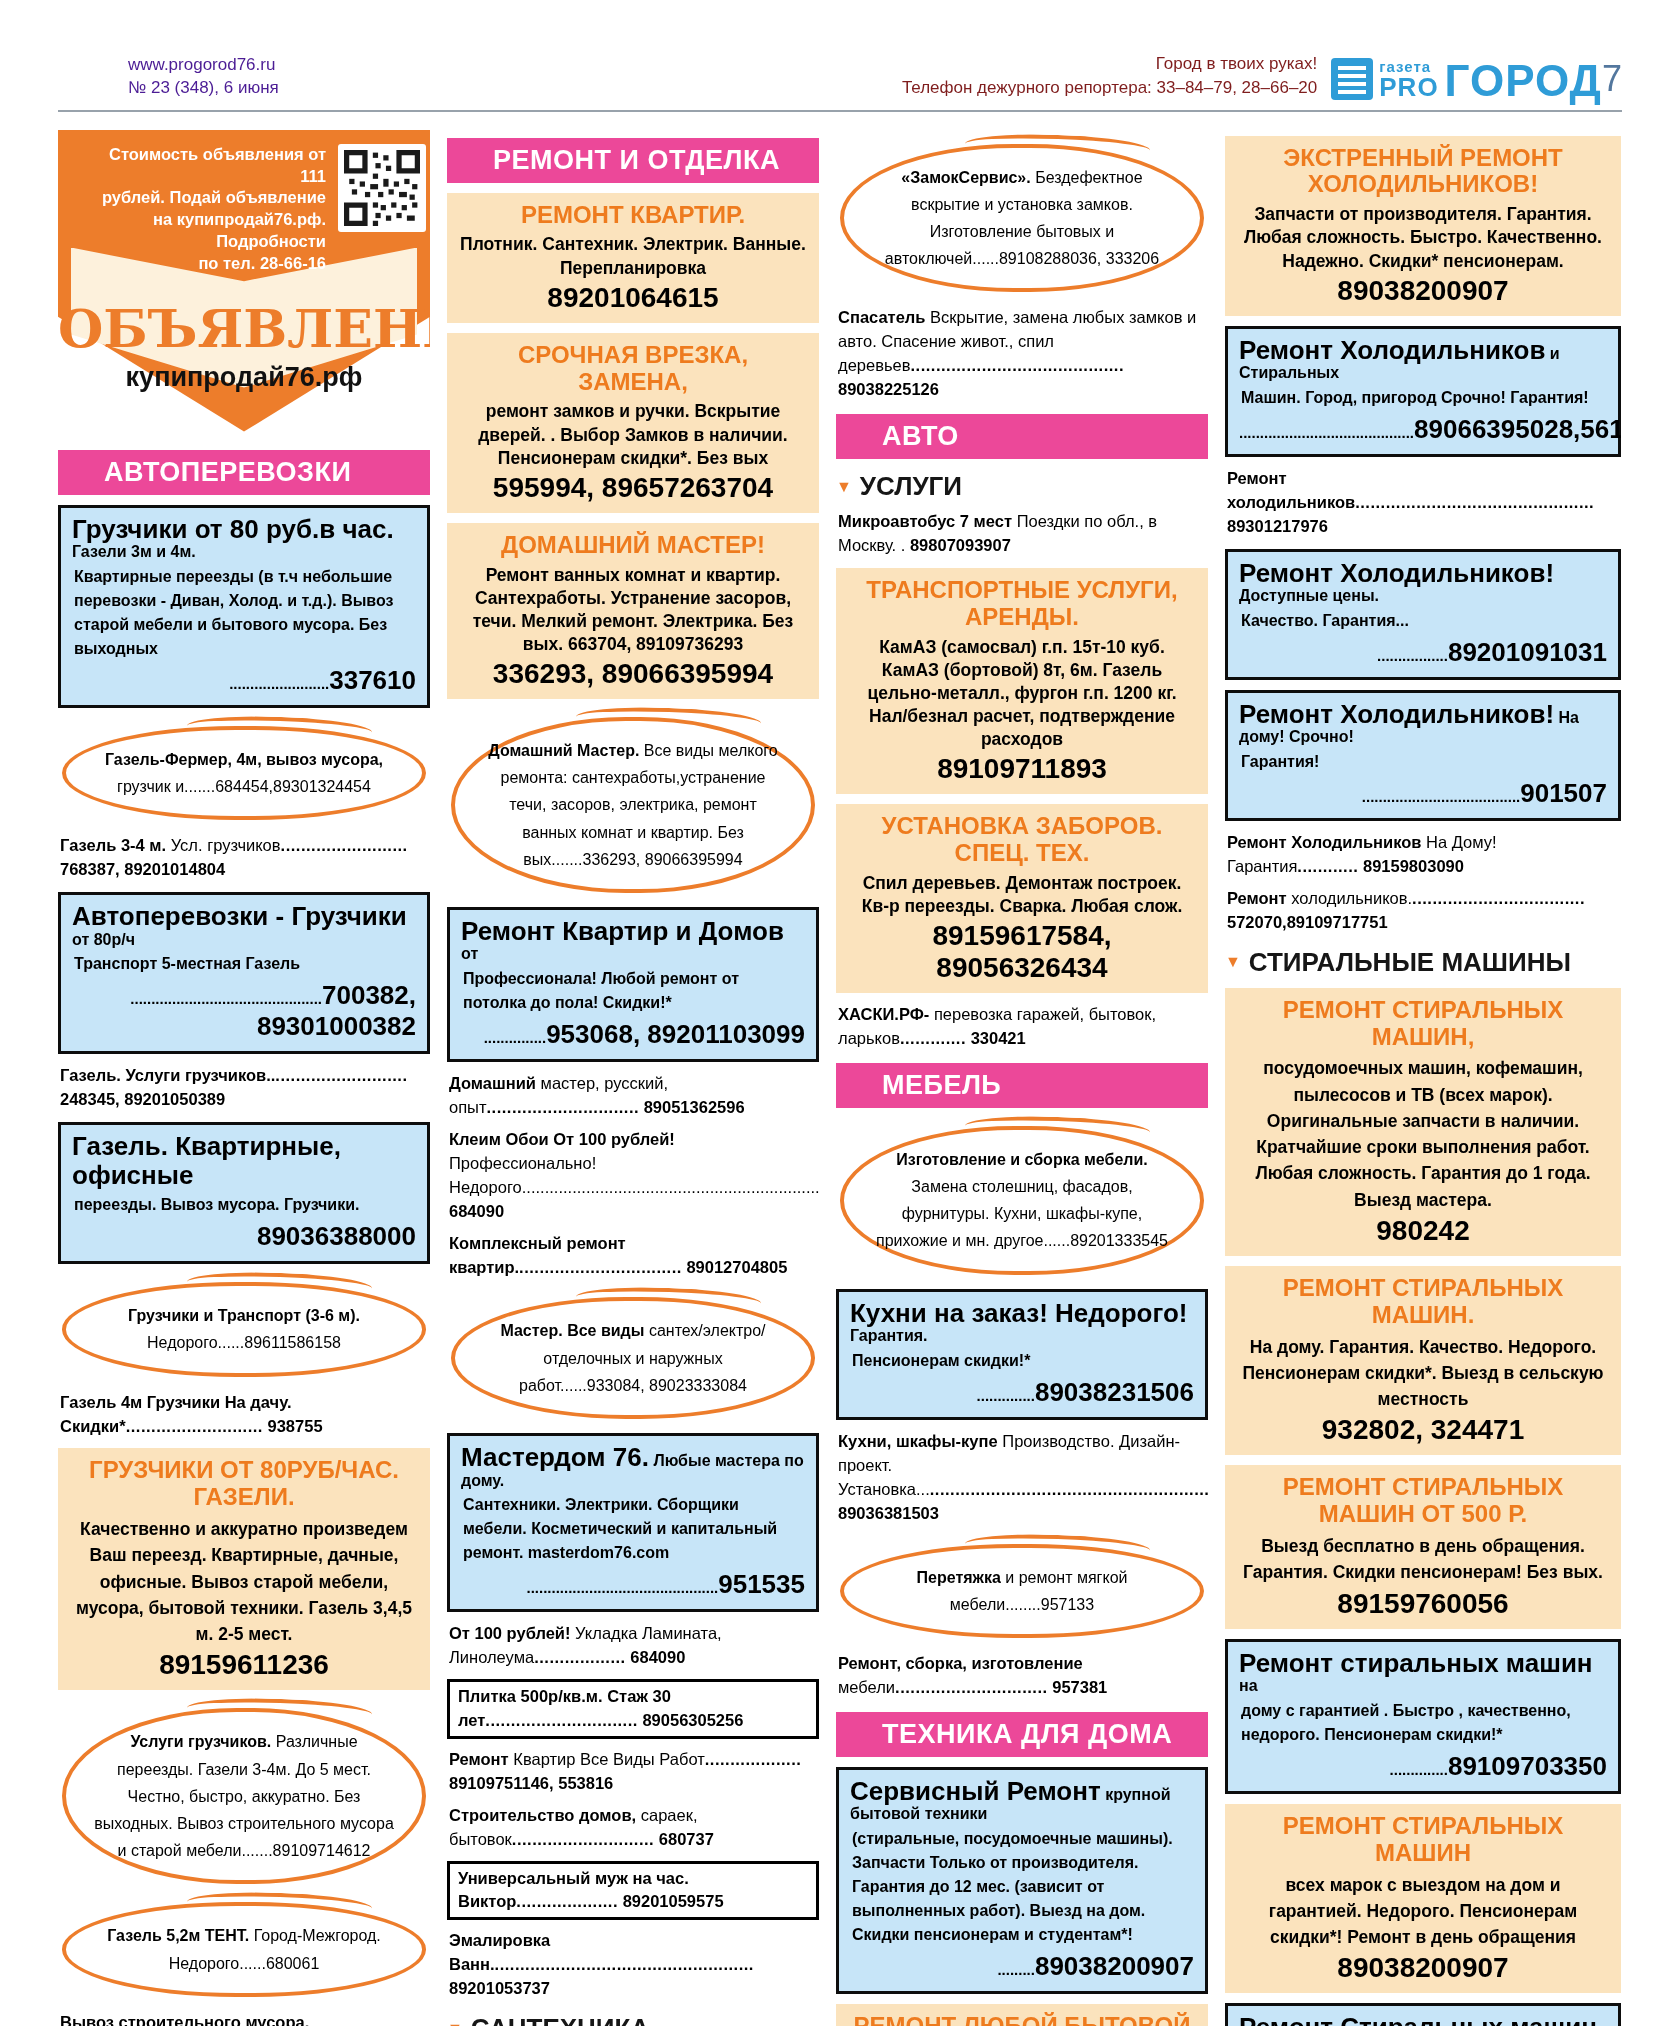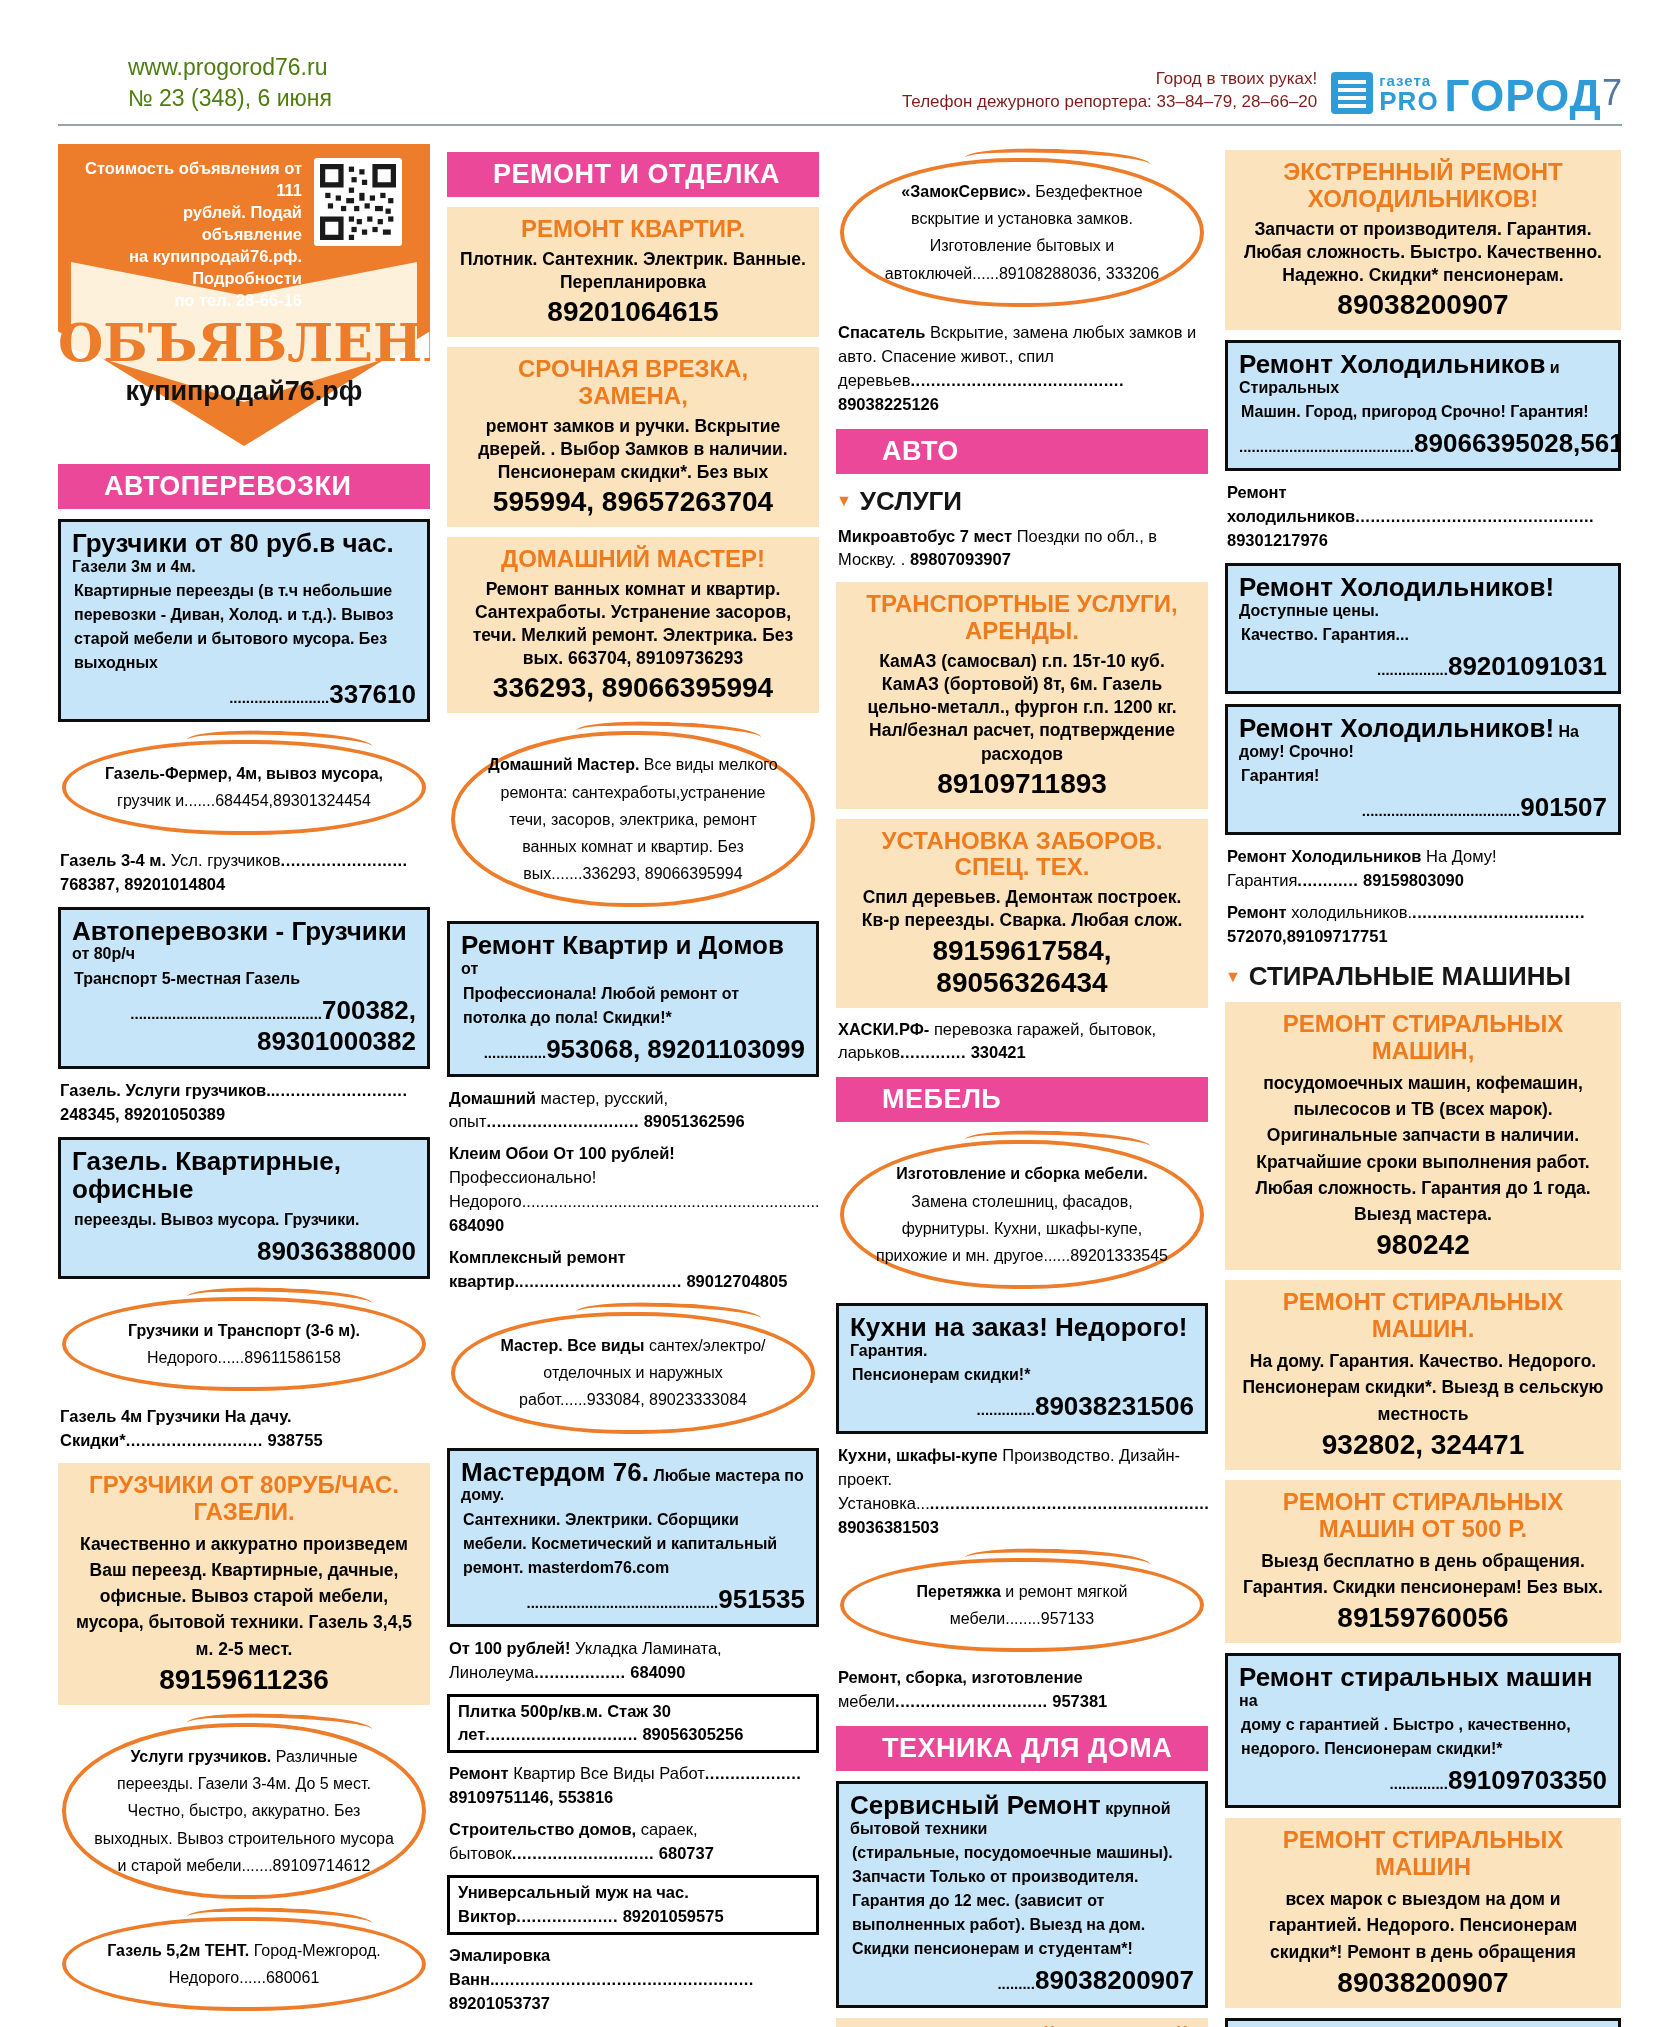--- a/index.html
+++ b/index.html
@@ -2,21 +2,21 @@
 <html><head>
 <meta charset="utf-8">
 <style>
   html,body{margin:0;padding:0;}
   body{
     width:1680px;height:2027px;overflow:hidden;background:#ffffff;color:#000;
     font-family:"Liberation Sans",sans-serif;position:relative;
   }
   
   .pagehead{display:flex;align-items:flex-end;padding:52px 58px 6px 128px;}
-  .ph-left{font-size:23px;line-height:1.35;color:#4d7c0f;}
+  .ph-left{font-size:17px;line-height:1.35;color:#4c1d95;}
   .ph-spacer{flex:1;}
   .ph-right{text-align:right;font-size:17px;line-height:1.4;color:#7f1d1d;margin-right:14px;}
   .logo{display:flex;align-items:flex-end;gap:6px;}
   .logo-icon{width:42px;height:42px;background:#2f9cd7;border-radius:4px;position:relative;}
   .logo-icon::before{content:"";position:absolute;left:7px;top:8px;width:28px;height:4px;background:#fff;box-shadow:0 8px 0 #fff,0 16px 0 #fff,0 24px 0 #fff;}
   .logo-mid{display:flex;flex-direction:column;line-height:1;color:#2f9cd7;}
   .logo-gazeta{font-size:15px;font-weight:bold;letter-spacing:1px;}
   .logo-pro{font-size:26px;font-weight:800;letter-spacing:1px;}
   .logo-gorod{font-size:44px;font-weight:800;color:#2f9cd7;line-height:.85;letter-spacing:1px;}
   .pagenum{font-size:36px;color:#53779e;}
@@ -28,21 +28,21 @@
   .col0{width:372px;}
   .col1{width:372px;}
   .col2{width:372px;}
   .col3{width:396px;}
 
   
   .promo{position:relative;height:302px;margin:4px 0 18px 0;}
   .p-orange{position:absolute;inset:0;background:#ed7d2b;clip-path:polygon(0 0,100% 0,100% 62%,50% 100%,0 62%);}
   .p-cream{position:absolute;left:13px;right:13px;top:118px;height:140px;background:#fdf1dc;
     clip-path:polygon(0 0,50% 24%,100% 0,100% 62%,50% 100%,0 62%);}
-  .promo-top{position:absolute;left:12px;right:0;top:0;display:flex;padding:14px 28px 0 14px;}
+  .promo-top{position:absolute;left:12px;right:0;top:0;display:flex;padding:14px 4px 0 14px;}
   .promo-cost{flex:1;text-align:right;color:#fff;font-weight:bold;font-size:16.5px;line-height:1.33;padding-right:12px;}
   .qr{width:88px;height:88px;background:#fff;border-radius:3px;flex:0 0 auto;display:flex;align-items:center;justify-content:center;}
   .promo-word{position:absolute;left:0;right:0;top:168px;text-align:center;
     font-family:"DejaVu Serif",serif;font-weight:bold;color:#ed7d2b;font-size:52px;letter-spacing:0px;}
   .promo-site{position:absolute;left:0;right:0;top:232px;text-align:center;font-weight:800;font-size:27px;color:#111;}
 
   
   .sec{background:#ec4899;color:#fff;font-weight:800;font-size:27px;letter-spacing:.5px;
     padding:7px 6px 7px 46px;margin:12px 0 10px 0;}
   .subsec{display:flex;align-items:center;gap:8px;font-weight:800;font-size:26px;margin:12px 0 6px 0;color:#161616;}

